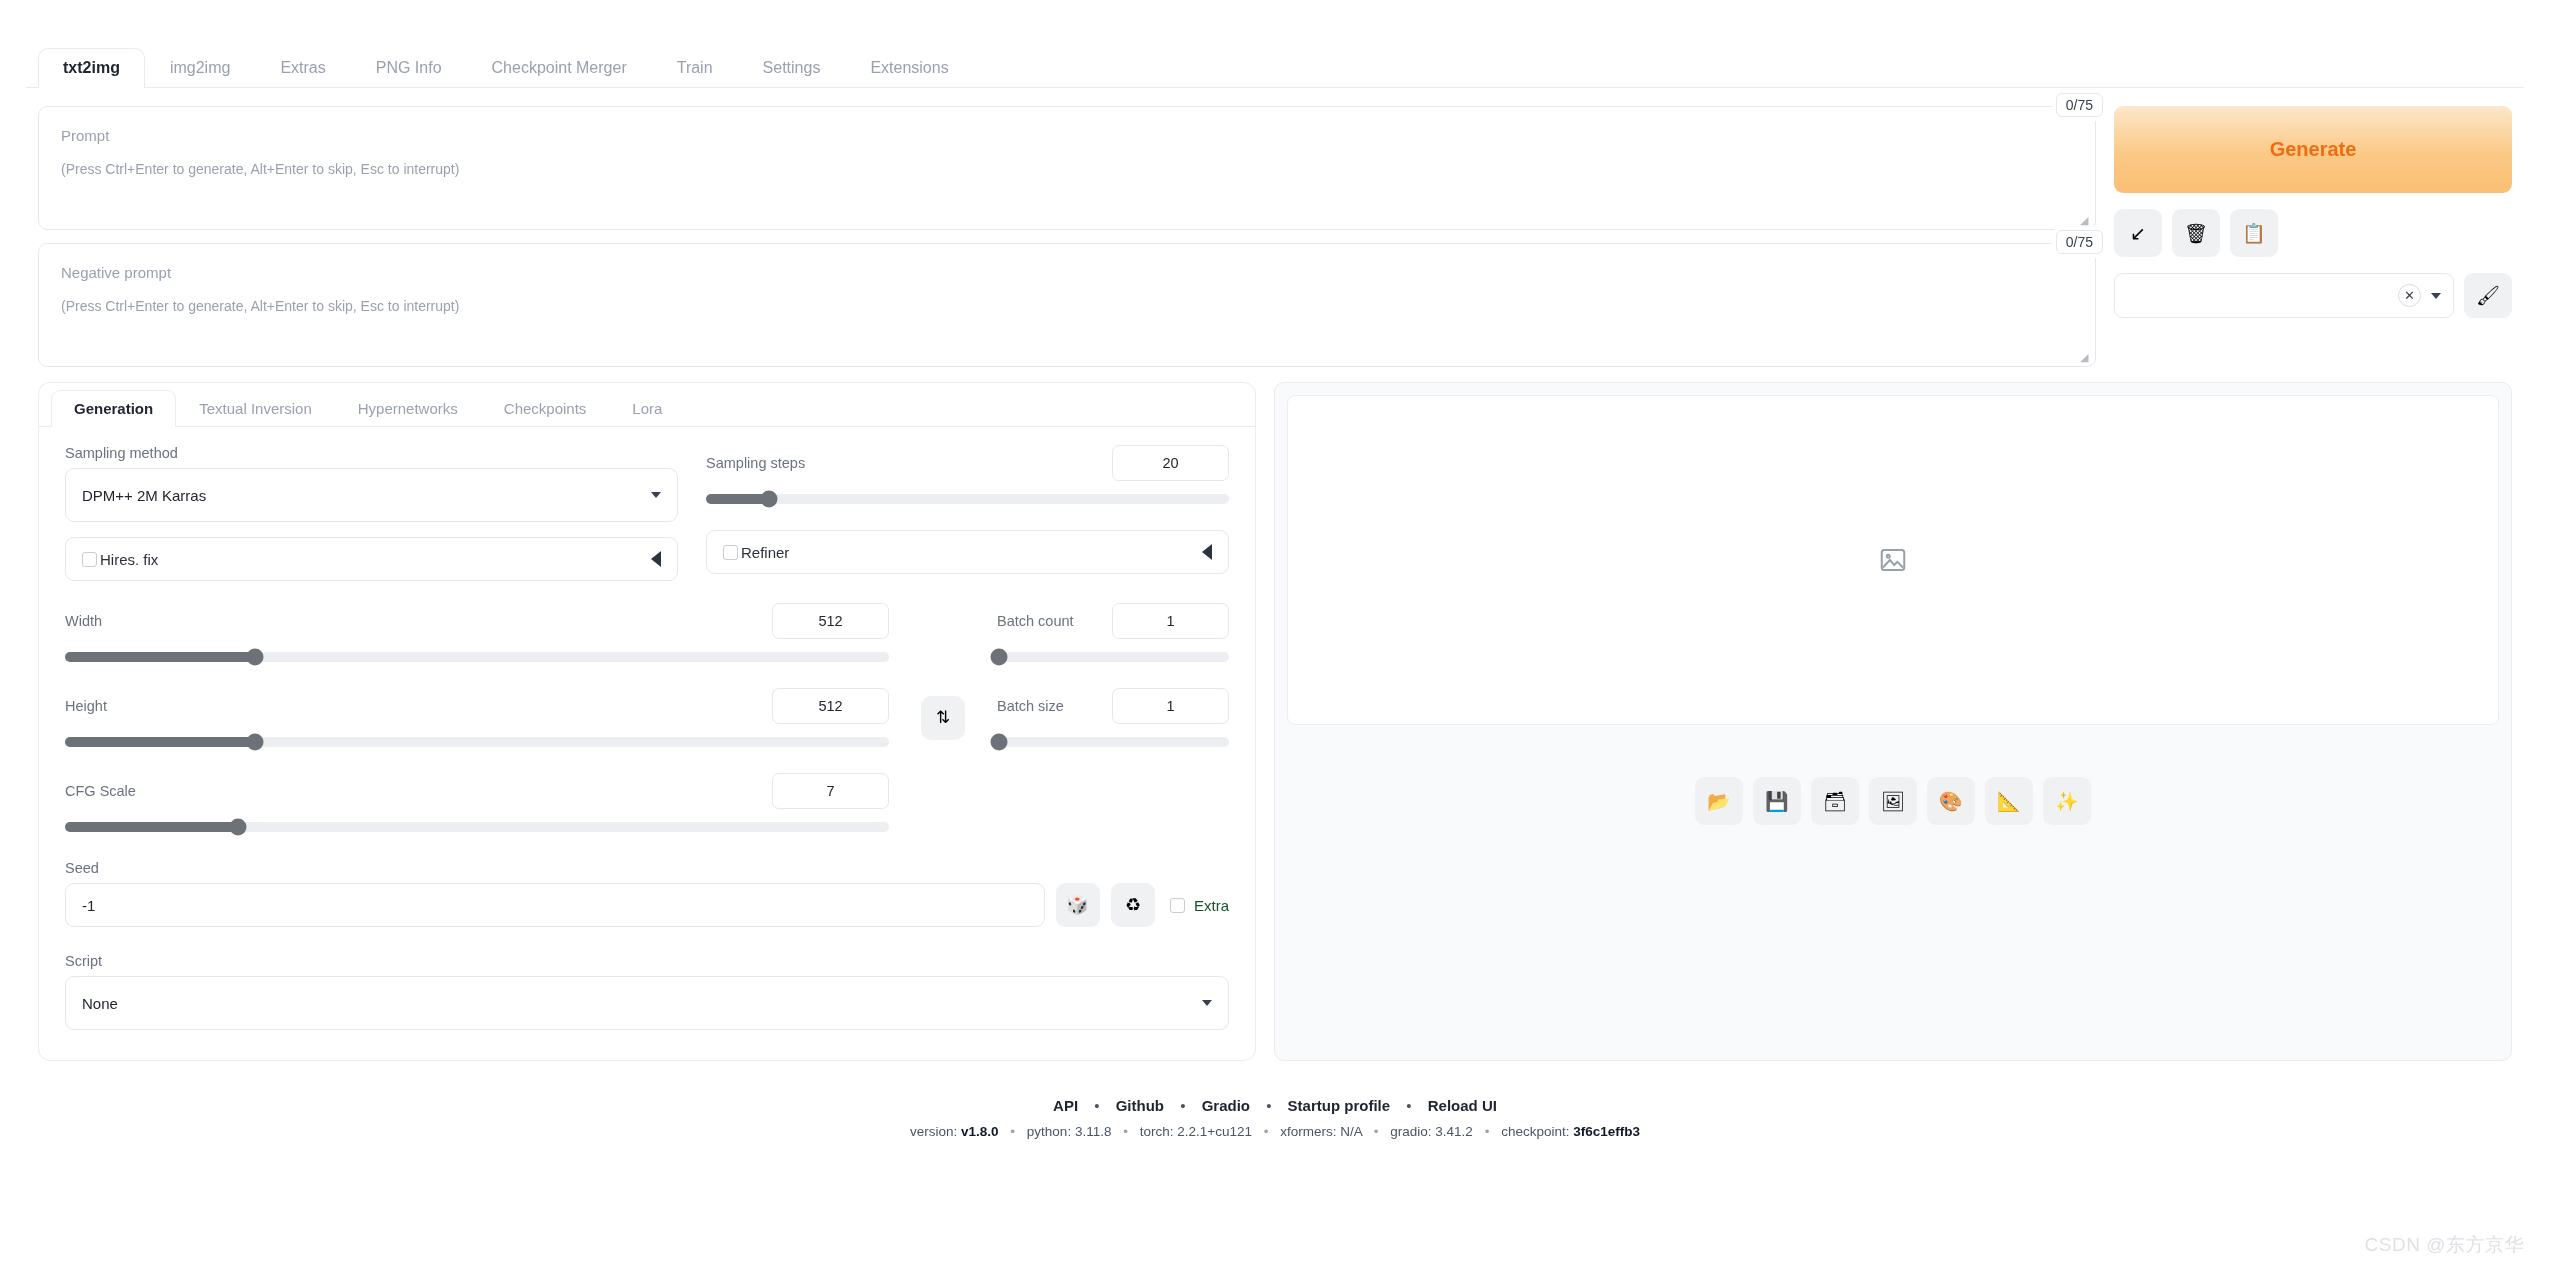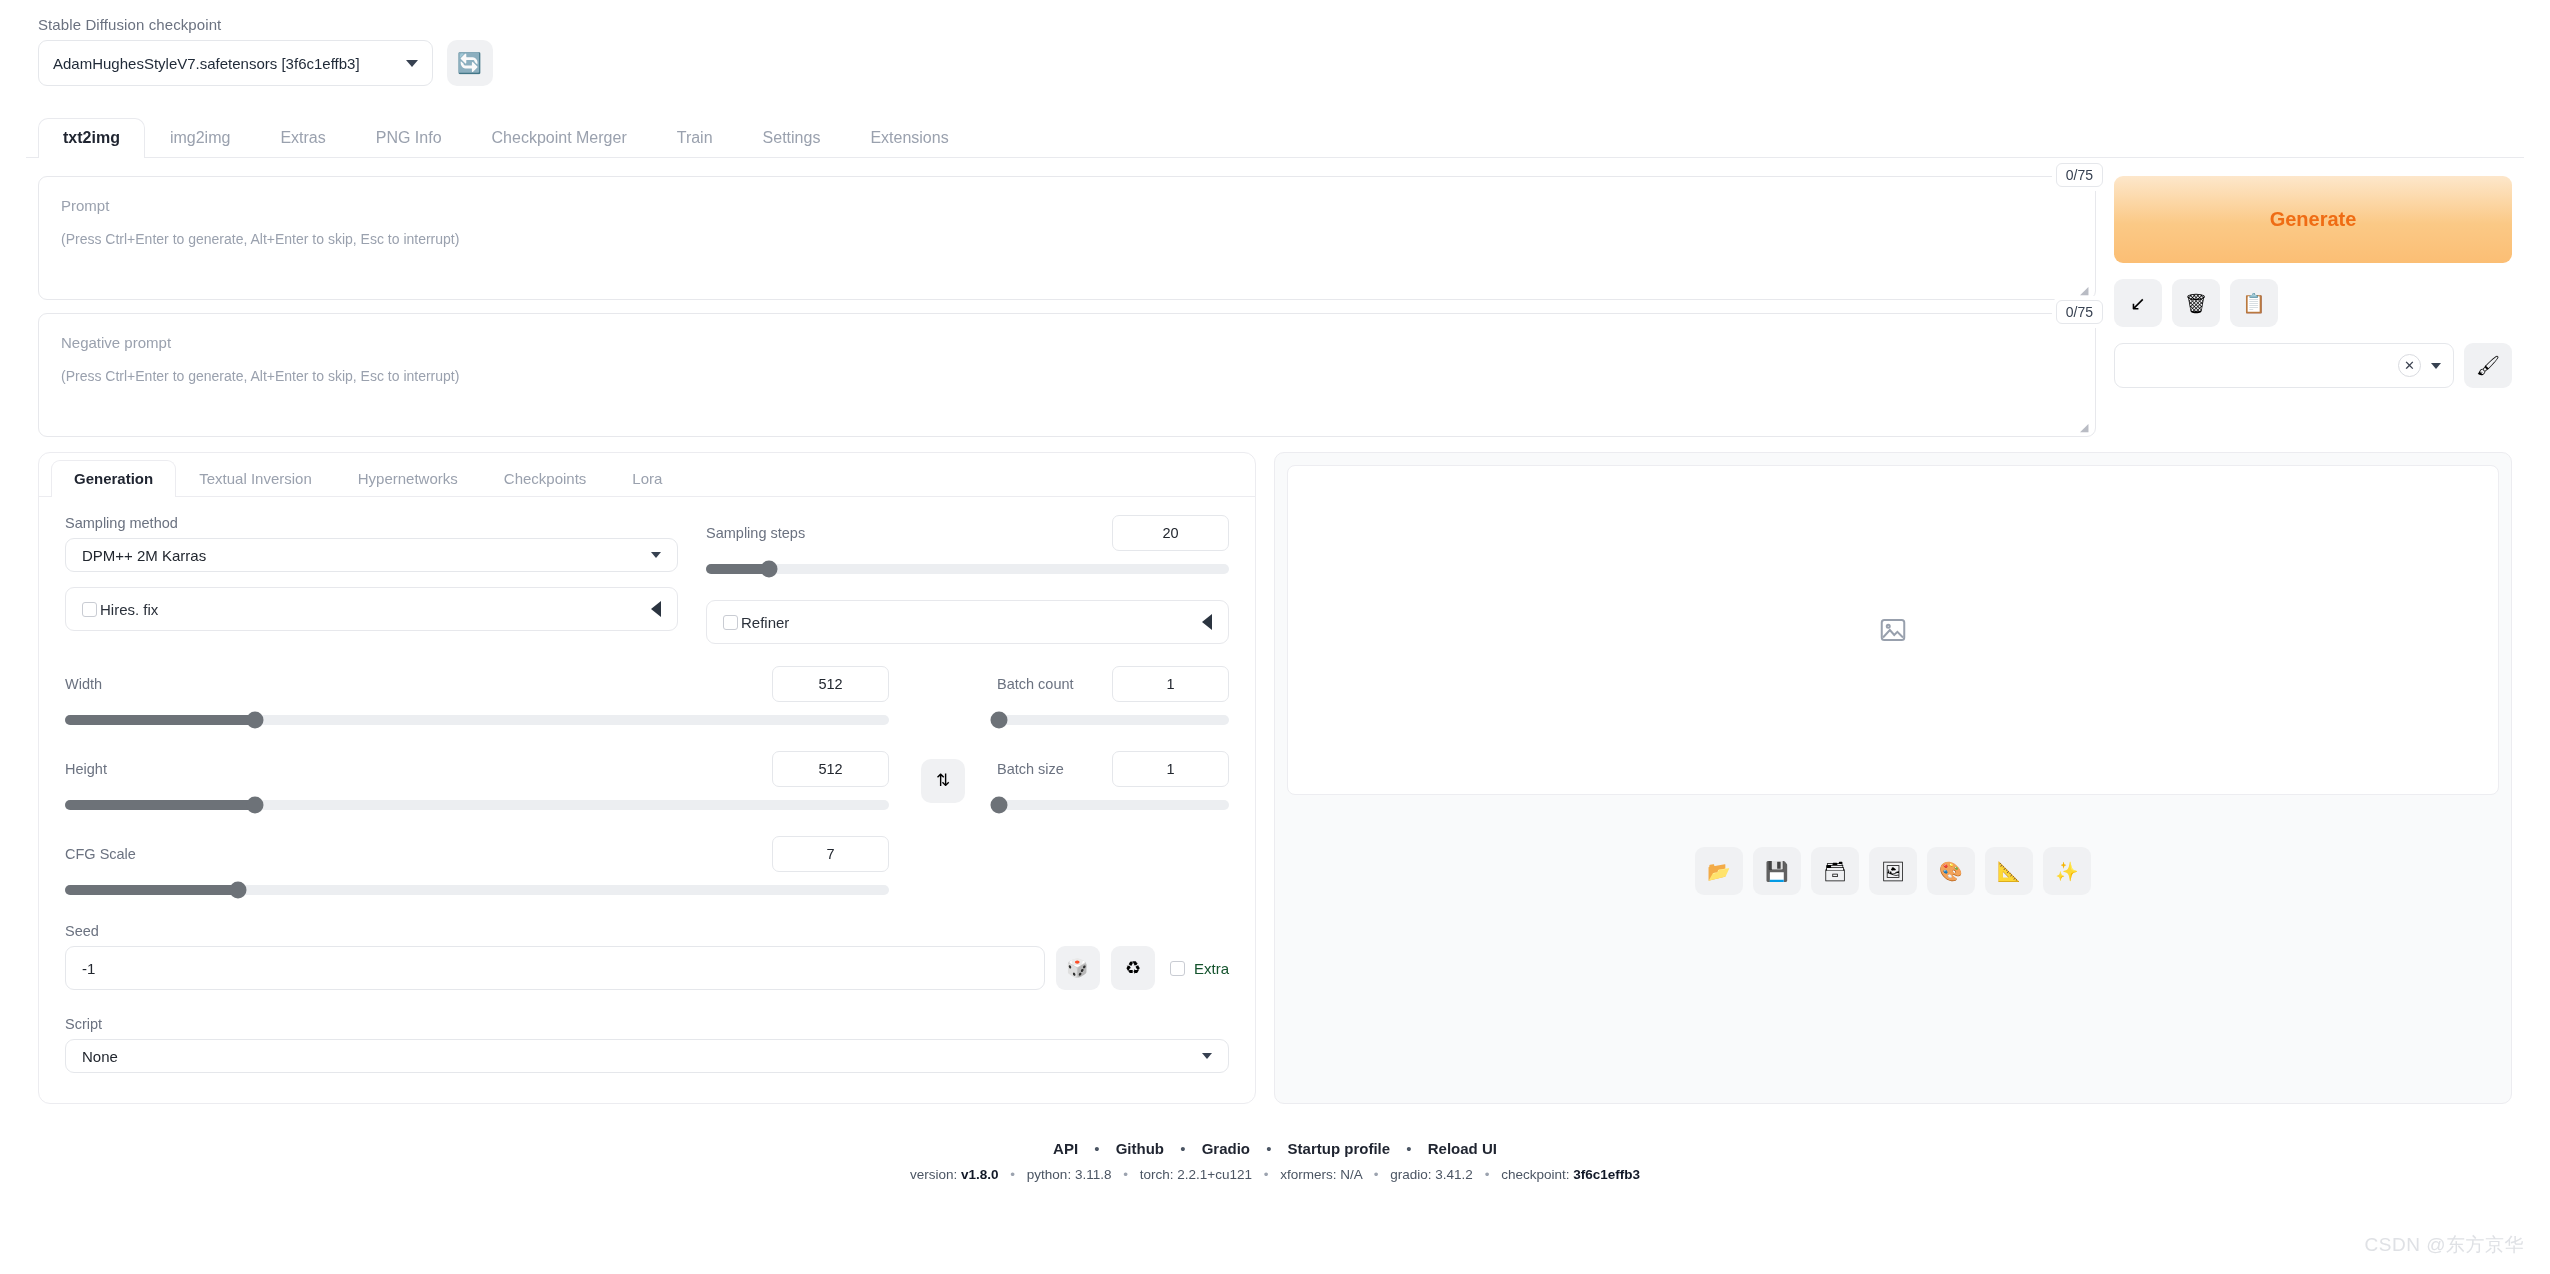--- a/index.html
+++ b/index.html
@@ -127,21 +127,21 @@
   }
   .subtab.active { color: #1f2430; font-weight: 600; background: #fff; border-color: #ececf0; border-bottom-color: #fff; }
 
   .settings-body { padding: 18px 26px 30px 26px; }
   .grid2 { display: flex; gap: 28px; }
   .colA { width: 613px; flex: none; }
   .colB { flex: 1 1 auto; min-width: 0; }
 
   .field-label { font-size: 14.5px; color: #6b7280; margin-bottom: 7px; }
   .select-box {
-    height: 34px; border: 1px solid #e5e7eb; border-radius: 9px; background: #fff;
+    height: 54px; border: 1px solid #e5e7eb; border-radius: 9px; background: #fff;
     display: flex; align-items: center; padding: 0 16px; font-size: 15px; color: #22272f;
   }
   .select-box .val { flex: 1; }
 
   .accordion {
     height: 44px; border: 1px solid #e7e8ec; border-radius: 9px; background: #fff;
     display: flex; align-items: center; padding: 0 16px; margin-top: 15px; gap: 3px;
   }
   .chk {
     width: 15px; height: 15px; border: 1px solid #c9ccd3; border-radius: 3px; background: #fff;
@@ -220,32 +220,20 @@
     position: absolute; right: 26px; bottom: 16px;
     font-size: 19px; color: #dfe1e5; letter-spacing: .5px;
     font-family: "Liberation Sans", sans-serif;
   }
 </style>
 </head>
 <body>
 
 <div class="app">
 
-  <div class="ckpt-row">
-    <div class="ckpt-block">
-      <div class="ckpt-label">Stable Diffusion checkpoint</div>
-      <div class="ckpt-select">
-        <span class="val">AdamHughesStyleV7.safetensors [3f6c1effb3]</span>
-        <span class="caret"></span>
-      </div>
-    </div>
-    <button class="icon-btn-sq">
-      <span>🔄</span>
-    </button>
-  </div>
 
   <div class="tabs">
     <div class="tab active">txt2img</div>
     <div class="tab">img2img</div>
     <div class="tab">Extras</div>
     <div class="tab">PNG Info</div>
     <div class="tab">Checkpoint Merger</div>
     <div class="tab">Train</div>
     <div class="tab">Settings</div>
     <div class="tab">Extensions</div>

